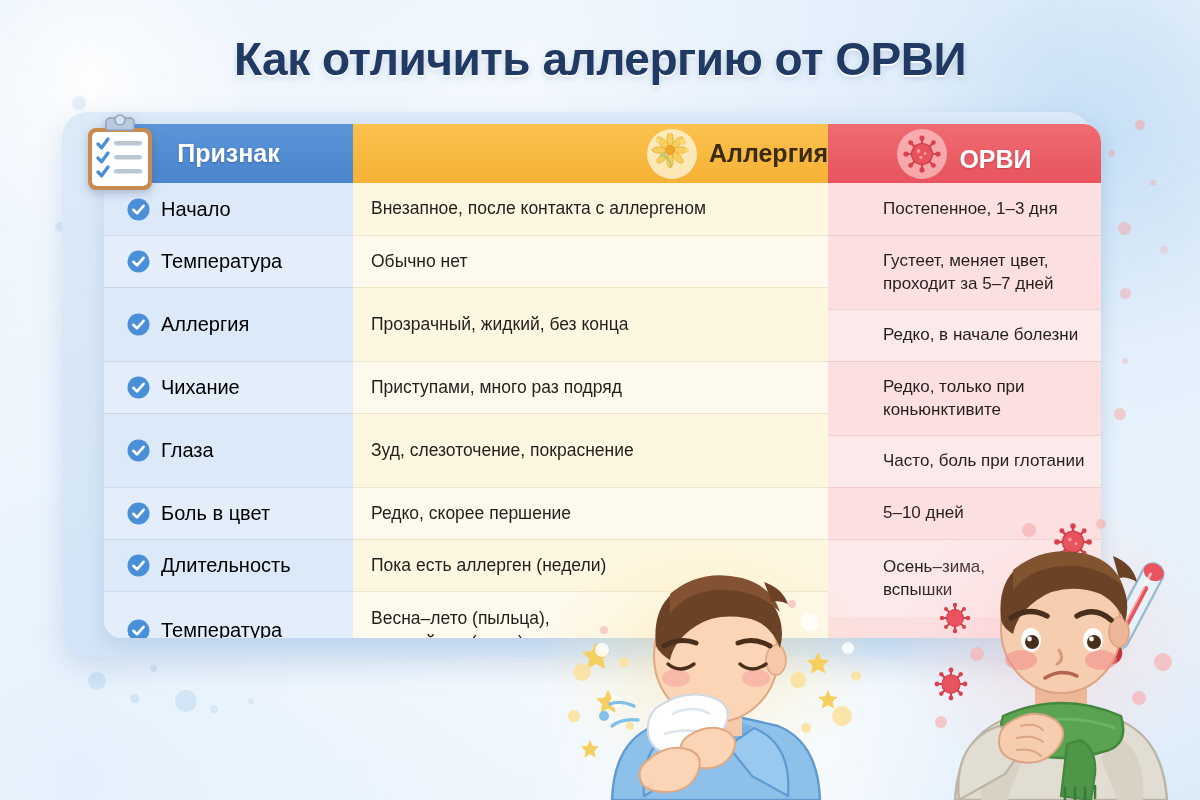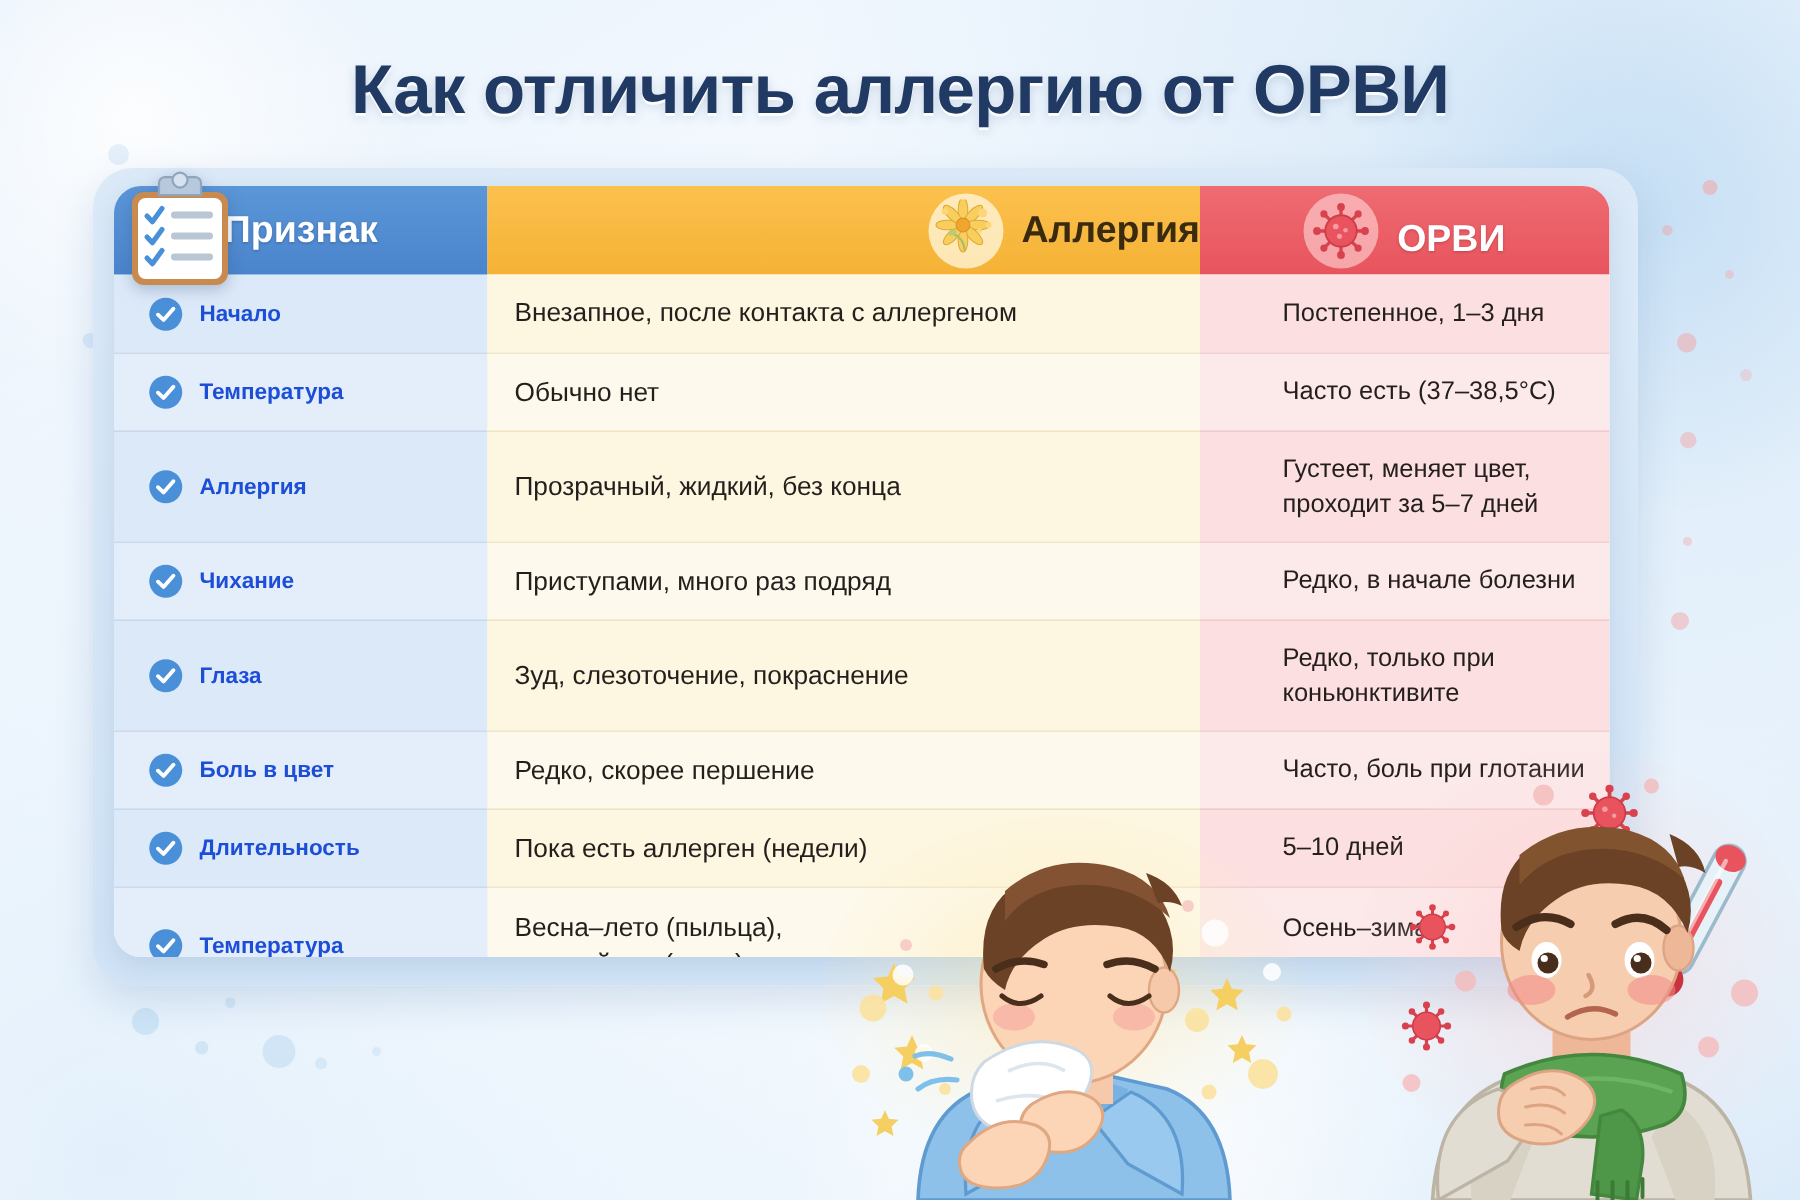--- a/index.html
+++ b/index.html
@@ -52,21 +52,21 @@
     position: absolute;
     left: 62px; top: 112px;
     width: 1030px; height: 545px;
     background: linear-gradient(180deg, #dceaf8 0%, #d2e4f6 100%);
     border-radius: 26px;
     box-shadow: 0 10px 26px rgba(84,126,175,0.20);
   }
 
   #table {
     position: absolute;
-    left: 76px; top: 124px;
+    left: 104px; top: 124px;
     width: 997px; height: 514px;
     border-radius: 18px;
     overflow: hidden;
     box-shadow: 0 6px 18px rgba(70,110,160,0.16);
     display: flex;
     flex-direction: column;
     background: #fff;
   }
 
   
@@ -129,23 +129,23 @@
   .col-3 .cell { padding-left: 18px; background: #fce0e1; }
   .col-1 .cell.alt { background: #e4eefb; }
   .col-2 .cell.alt { background: #fdf9ec; }
   .col-3 .cell.alt { background: #fce9ea; }
 
   .cell + .cell { border-top: 1px solid rgba(150,170,195,0.28); }
   .col-2 .cell + .cell { border-top-color: rgba(215,195,145,0.35); }
   .col-3 .cell + .cell { border-top-color: rgba(225,170,172,0.40); }
 
   .feature-label {
-    font-size: 15px;
-    font-weight: bold;
-    color: #1d4ed8;
+    font-size: 20px;
+    font-weight: normal;
+    color: #000000;
     white-space: nowrap;
   }
   .check {
     flex: 0 0 24px;
     width: 24px; height: 24px;
     margin-right: 11px;
     display: flex; align-items: center; justify-content: center;
   }
   .value-text {
     font-size: 17.5px;
@@ -386,23 +386,20 @@
         <div class="cell alt" style="height:78px">
             <span class="value-text">Весна–лето (пыльца),
 круглый год (пыль)</span>
           </div>
       </div>
 
       <div class="col col-3">
         <div class="cell" style="height:52px">
             <span class="value-text">Постепенное, 1–3 дня</span>
           </div>
-        <div class="cell alt" style="height:52px">
-            <span class="value-text">Часто есть (37–38,5°C)</span>
-          </div>
         <div class="cell" style="height:74px">
             <span class="value-text">Густеет, меняет цвет,
 проходит за 5–7 дней</span>
           </div>
         <div class="cell alt" style="height:52px">
             <span class="value-text">Редко, в начале болезни</span>
           </div>
         <div class="cell" style="height:74px">
             <span class="value-text">Редко, только при
 коньюнктивите</span>

